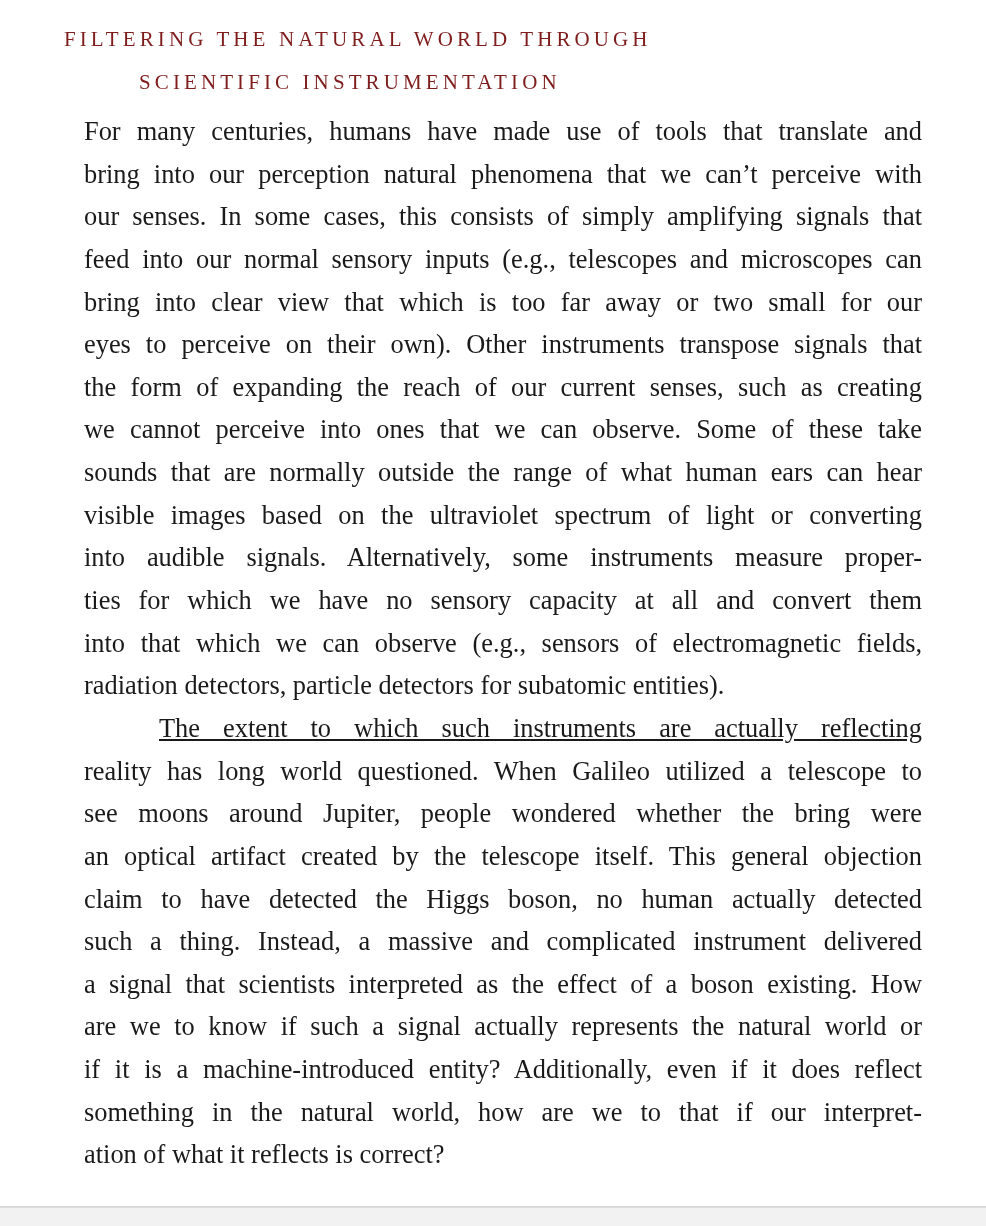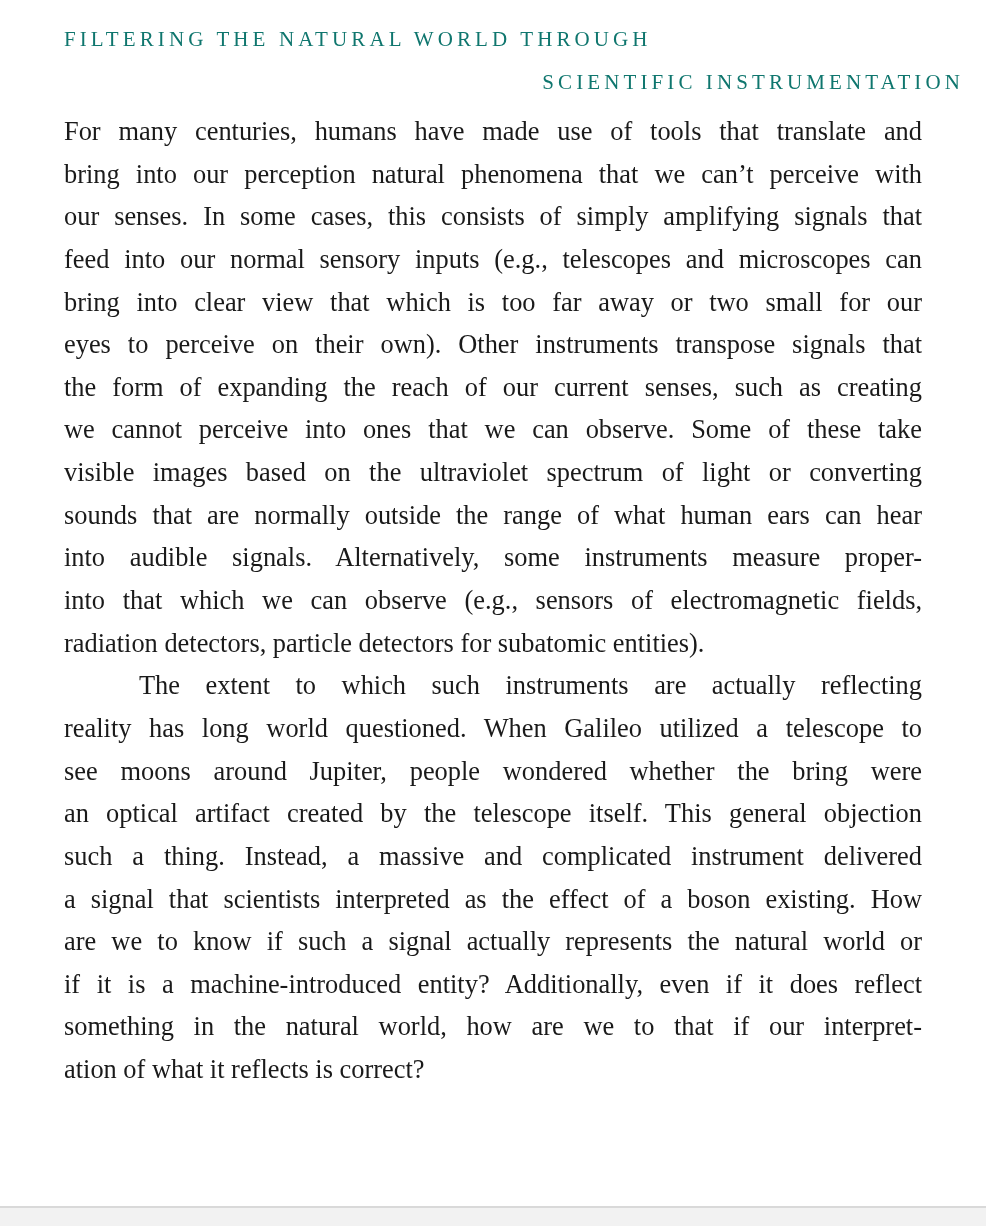--- a/index.html
+++ b/index.html
@@ -23,55 +23,56 @@
     }
     .header {
       position: absolute;
       left: 64px;
       top: 18px;
       width: 900px;
       font-family: "Liberation Serif", "DejaVu Serif", serif;
       font-size: 21px;
       letter-spacing: 4.1px;
       line-height: 43px;
-      color: #0f766e;
+      color: #7f1d1d;
       text-transform: uppercase;
     }
     .header .line1 {
       display: block;
       white-space: nowrap;
     }
     .header .line2 {
       display: block;
       white-space: nowrap;
       padding-left: 75px;
-      text-align: right;
     }
     .body-text {
       position: absolute;
       left: 64px;
       top: 110px;
       width: 858px;
       font-family: "Liberation Serif", "DejaVu Serif", serif;
       font-size: 26.4px;
       line-height: 42.65px;
       color: #1a1a1a;
     }
     .body-text .ln {
       display: block;
       white-space: nowrap;
       text-align: justify;
       text-align-last: justify;
       height: 42.65px;
+      margin-left: 20px;
     }
     .body-text .ln.last {
       text-align-last: left;
     }
     .body-text .ln.indent {
       padding-left: 75px;
+      text-decoration: underline;
     }
     .bottom-bar {
       position: absolute;
       left: 0;
       top: 1206px;
       width: 986px;
       height: 20px;
       background: #f2f2f2;
       border-top: 2px solid #d9d9d9;
       box-sizing: border-box;
@@ -90,31 +91,33 @@
   <div class="body-text">
     <div>
       <span class="ln">For many centuries, humans have made use of tools that translate and</span>
       <span class="ln">bring into our perception natural phenomena that we can’t perceive with</span>
       <span class="ln">our senses. In some cases, this consists of simply amplifying signals that</span>
       <span class="ln">feed into our normal sensory inputs (e.g., telescopes and microscopes can</span>
       <span class="ln">bring into clear view that which is too far away or two small for our</span>
       <span class="ln">eyes to perceive on their own). Other instruments transpose signals that</span>
       <span class="ln">the form of expanding the reach of our current senses, such as creating</span>
       <span class="ln">we cannot perceive into ones that we can observe. Some of these take</span>
+      <span class="ln">sounds that are normally outside the range of what human ears can hear</span>
       <span class="ln">visible images based on the ultraviolet spectrum of light or converting</span>
-      <span class="ln">sounds that are normally outside the range of what human ears can hear</span>
       <span class="ln">into audible signals. Alternatively, some instruments measure proper-</span>
+      <span class="ln">ties for which we have no sensory capacity at all and convert them</span>
       <span class="ln">into that which we can observe (e.g., sensors of electromagnetic fields,</span>
       <span class="ln last">radiation detectors, particle detectors for subatomic entities).</span>
     </div>
     <div>
       <span class="ln indent">The extent to which such instruments are actually reflecting</span>
       <span class="ln">reality has long world questioned. When Galileo utilized a telescope to</span>
       <span class="ln">see moons around Jupiter, people wondered whether the bring were</span>
       <span class="ln">an optical artifact created by the telescope itself. This general objection</span>
+      <span class="ln">claim to have detected the Higgs boson, no human actually detected</span>
       <span class="ln">such a thing. Instead, a massive and complicated instrument delivered</span>
       <span class="ln">a signal that scientists interpreted as the effect of a boson existing. How</span>
       <span class="ln">are we to know if such a signal actually represents the natural world or</span>
       <span class="ln">if it is a machine-introduced entity? Additionally, even if it does reflect</span>
       <span class="ln">something in the natural world, how are we to that if our interpret-</span>
       <span class="ln last">ation of what it reflects is correct?</span>
     </div>
   </div>
 
   <div class="bottom-bar"></div>

